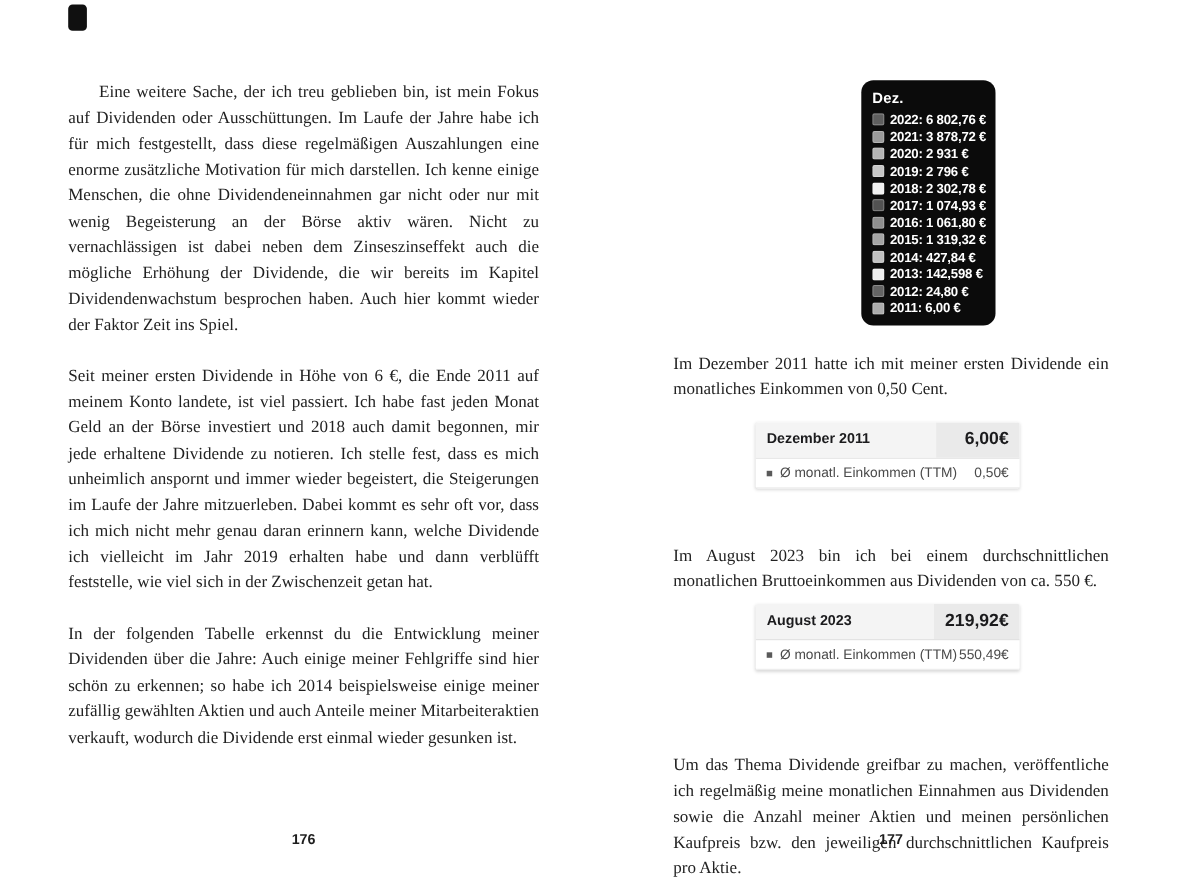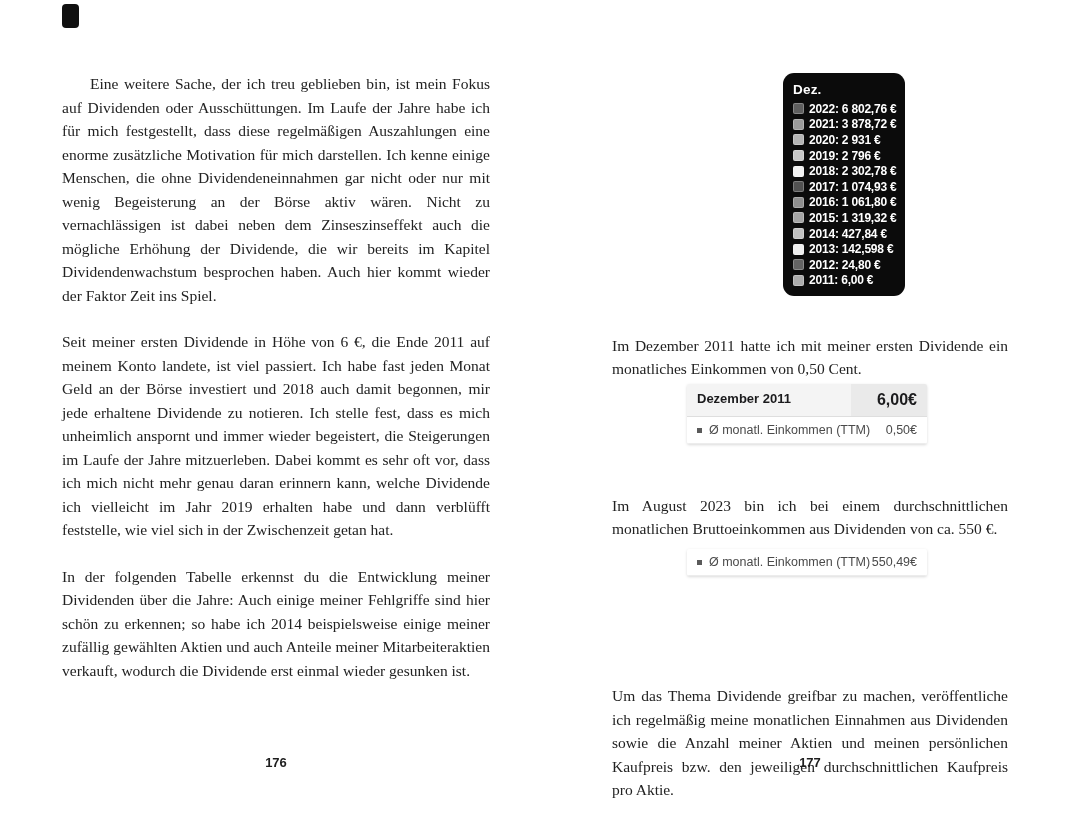--- a/index.html
+++ b/index.html
@@ -34,21 +34,21 @@
     line-height: 23.5px;
     text-align: justify;
     color: #222222;
   }
   .left-col  { left: 62px;  top: 72px;  width: 428px; }
   .text-col p { margin: 0 0 23px 0; }
   .indent-first { text-indent: 28px; }
 
   .right-para { position: absolute; left: 612px; width: 396px;
     font-size: 15.5px; line-height: 23.5px; text-align: justify; color: #222222; }
-  .rp1 { top: 318px; }
+  .rp1 { top: 303px; }
   .rp2 { top: 478px; }
   .rp3 { top: 637px; margin-top: 47px; }
 
   .pagenum {
     position: absolute;
     top: 755px;
     width: 428px;
     text-align: center;
     font-family: "Liberation Sans", sans-serif;
     font-weight: 700;
@@ -232,20 +232,24 @@
   <div class="mt-row">
     <span class="mt-bullet"></span>
     <span class="mt-row-label">Ø monatl. Einkommen (TTM)</span>
     <span class="mt-row-value">0,50€</span>
   </div>
 </div>
 
 <p class="right-para rp2">Im August 2023 bin ich bei einem durchschnittlichen monatlichen Bruttoeinkommen aus Dividenden von ca. 550 €.</p>
 
 <div class="mini-table mt-2">
+  <div class="mt-head">
+    <div class="mt-head-period">August 2023</div>
+    <div class="mt-head-total">219,92€</div>
+  </div>
   <div class="mt-row">
     <span class="mt-bullet"></span>
     <span class="mt-row-label">Ø monatl. Einkommen (TTM)</span>
     <span class="mt-row-value">550,49€</span>
   </div>
 </div>
 
 <p class="right-para rp3">Um das Thema Dividende greifbar zu machen, veröffentliche ich regelmäßig meine monatlichen Einnahmen aus Dividenden sowie die Anzahl meiner Aktien und meinen persönlichen Kaufpreis bzw. den jeweiligen durchschnittlichen Kaufpreis pro Aktie.</p>
 
 <div class="pagenum pagenum-right">177</div>

